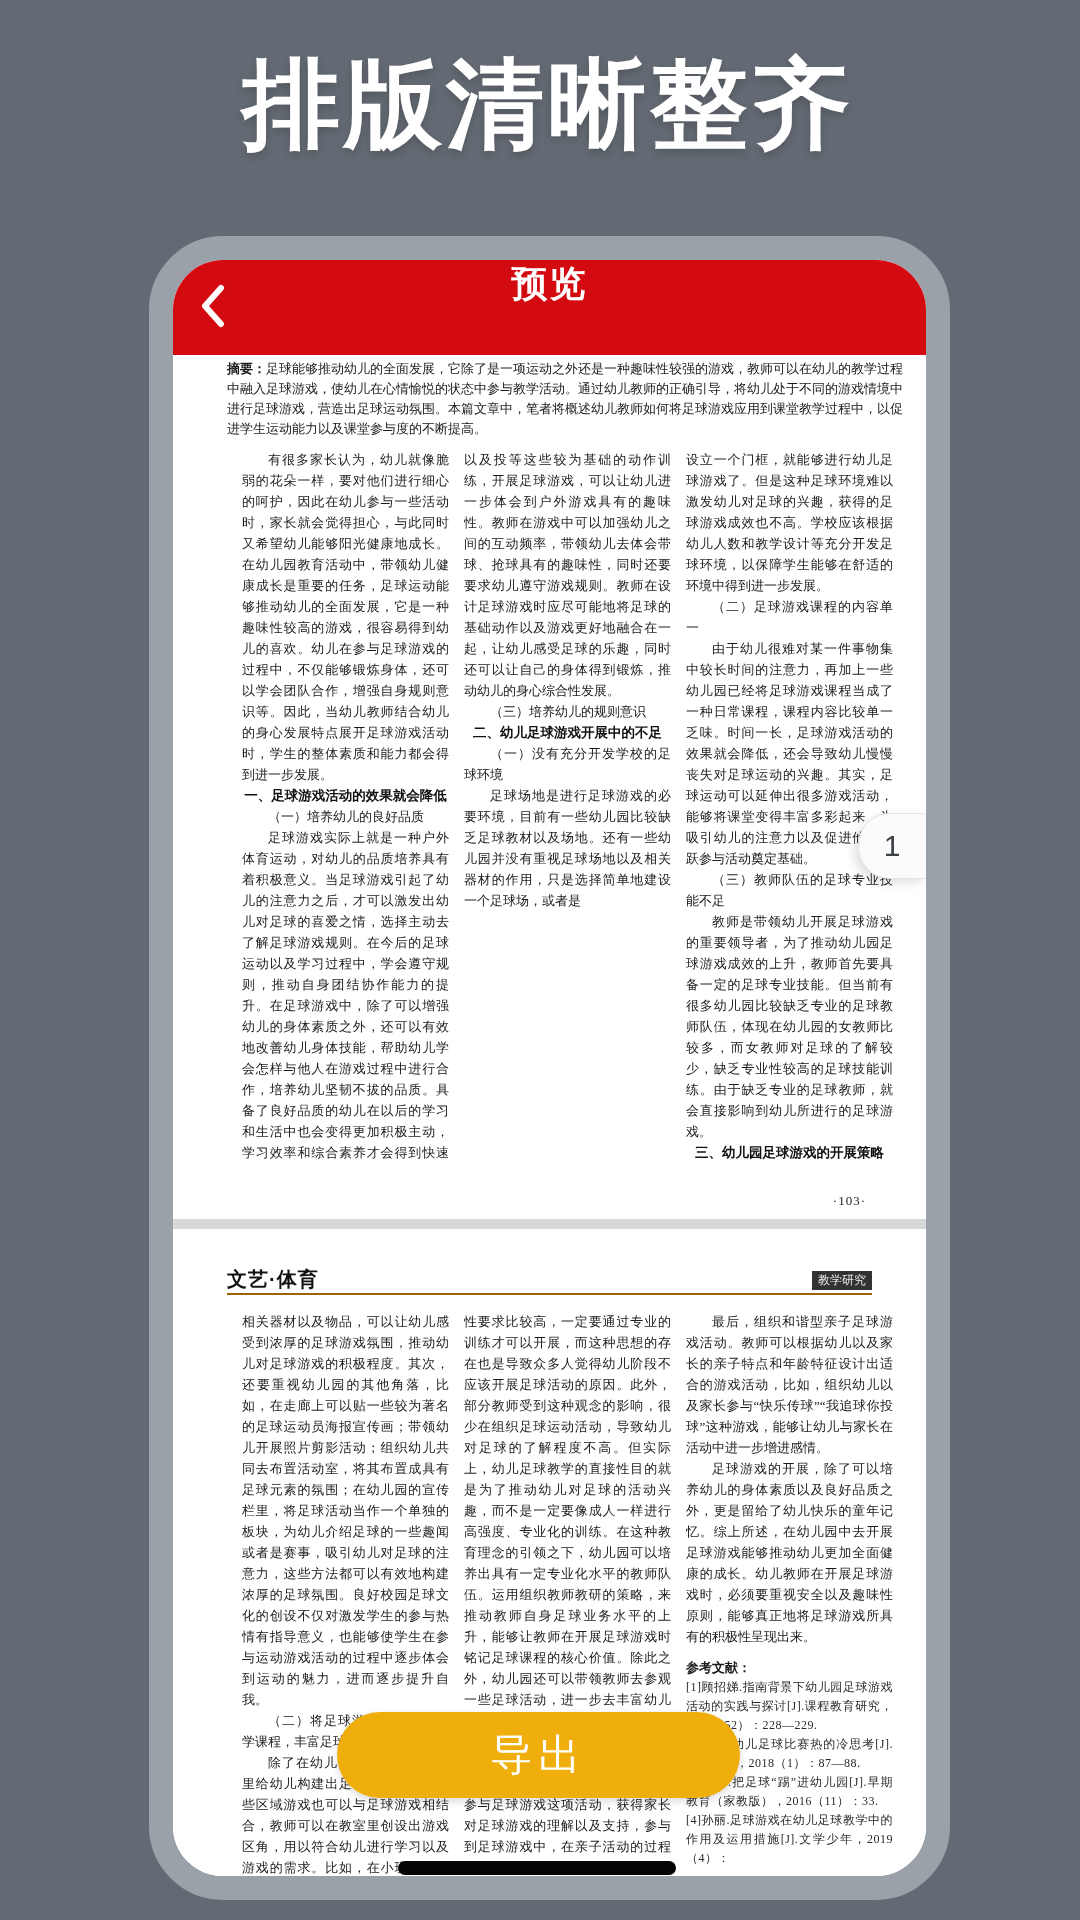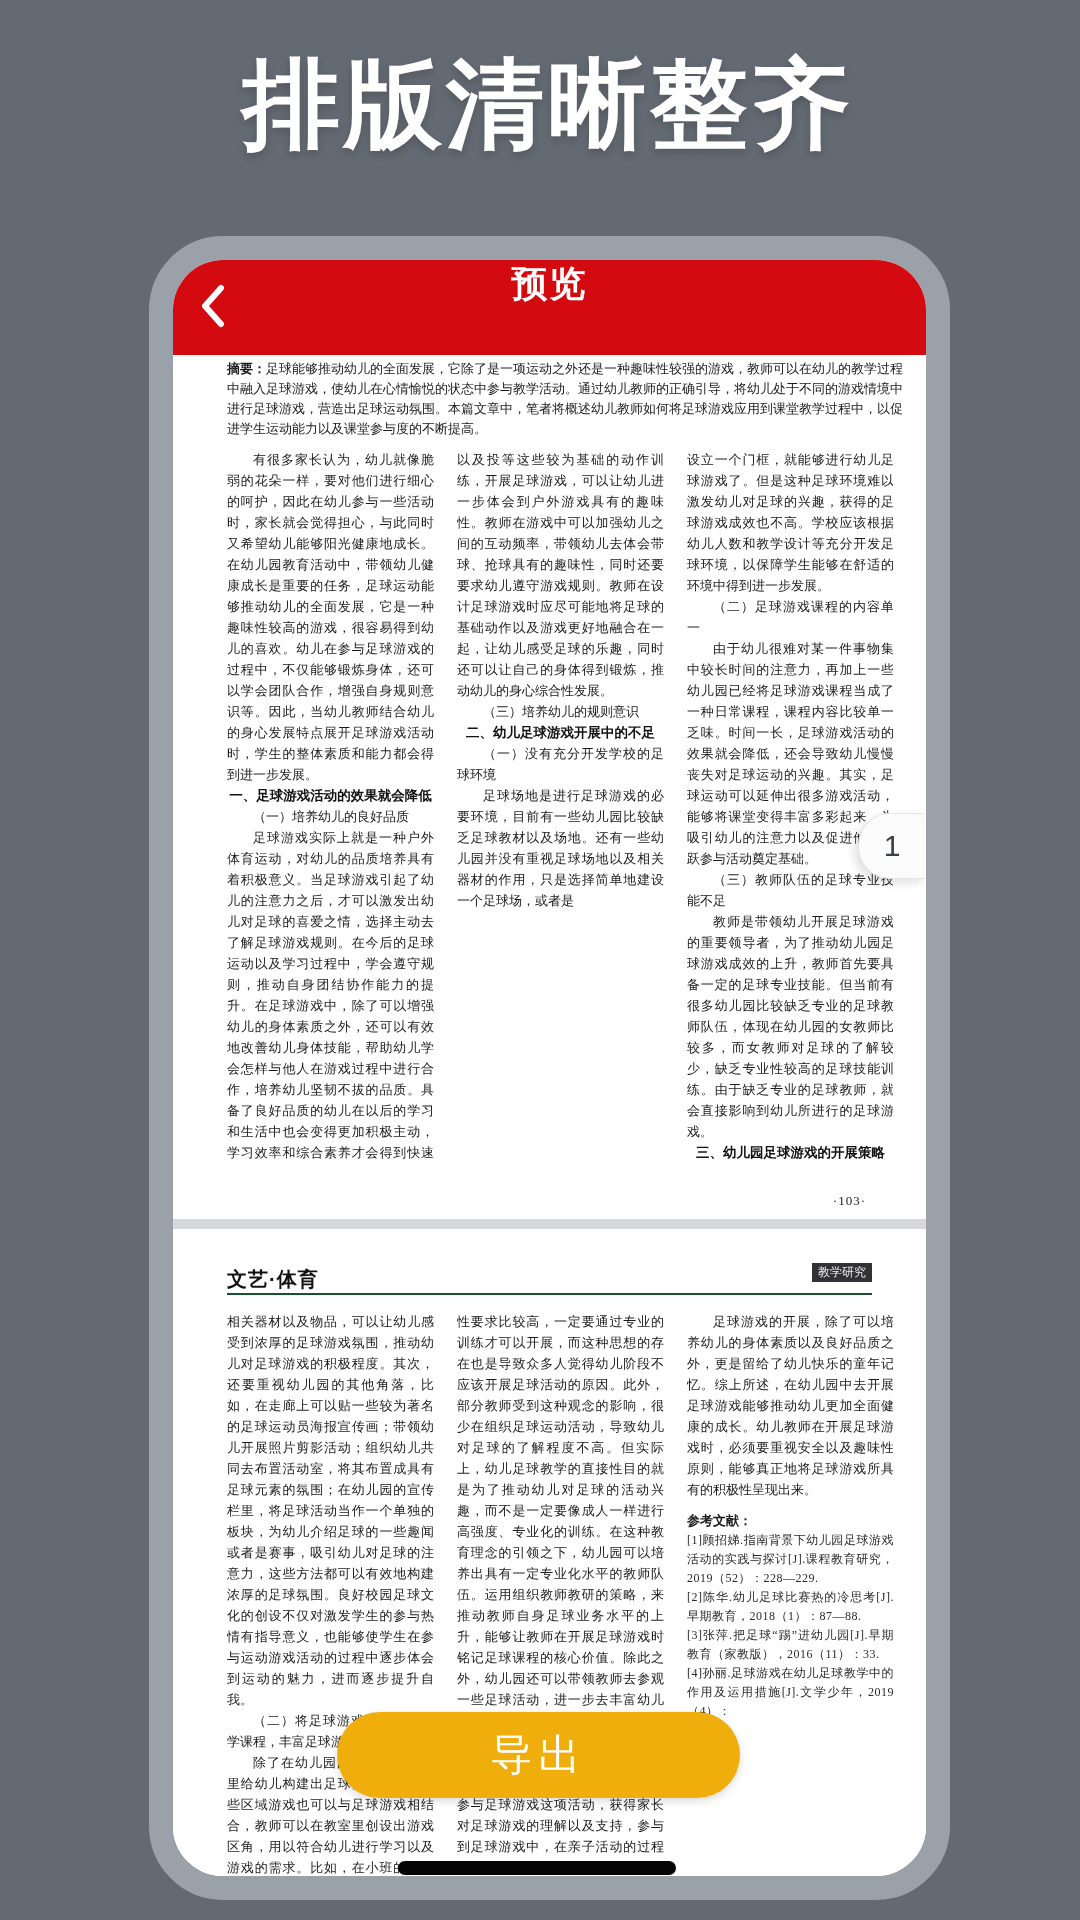--- a/index.html
+++ b/index.html
@@ -37,47 +37,47 @@
   .page1{height:864px;overflow:hidden;}
   .page-divider{height:10px;background:#D6D8DA;}
   .page2{min-height:647px;overflow:hidden;}
   .abstract{
     margin:4px 23px 10px 54px;
     font-family:"Liberation Serif","DejaVu Serif",serif;
     font-size:13px;line-height:20px;color:#1b1b1b;text-align:justify;
   }
   .abstract b{font-weight:bold;}
   .kw-line{margin-top:2px;}
-  .cols{display:flex;gap:23px;margin:8px 33px 0 54px;overflow:hidden;}
+  .cols{display:flex;gap:15px;margin:8px 33px 0 54px;overflow:hidden;justify-content:flex-end;}
   .cols.p1{height:716px;}
   .col{width:207px;flex:0 0 207px;overflow:hidden;
     font-family:"Liberation Serif","DejaVu Serif",serif;
     font-size:13px;line-height:21px;color:#1b1b1b;}
   .blk{margin:0;text-align:justify;}
   .para{text-indent:2em;}
   .cont{text-indent:0;}
   .h1{font-family:"Liberation Sans",sans-serif;font-weight:bold;text-align:center;
       text-indent:0;font-size:13.5px;color:#111;}
   .h2{text-indent:2em;}
   .refhead{font-weight:bold;text-indent:0;margin-top:10px;font-size:13px;}
   .ref{font-size:12px;line-height:19px;letter-spacing:0.5px;color:#2a2a2a;text-indent:0;text-align:justify;}
   .page-num{
     position:absolute;right:60px;bottom:10px;font-size:13px;color:#222;
     font-family:"Liberation Serif",serif;letter-spacing:1px;
   }
   .p2-header{
     position:relative;margin:36px 54px 0 54px;height:28px;
-    border-bottom:2px solid #14532d;
+    border-bottom:2px solid #a16207;
   }
   .p2-title{
     position:absolute;left:0;bottom:0;font-size:20px;font-weight:bold;color:#111;
     font-family:"Liberation Sans",sans-serif;letter-spacing:1px;
   }
   .p2-badge{
-    position:absolute;right:0;bottom:11px;background:#323234;color:#ececec;
+    position:absolute;right:0;bottom:3px;background:#323234;color:#ececec;
     font-size:12px;padding:1px 6px;font-family:"Liberation Serif",serif;
   }
   .cols.p2{margin-top:16px;}
   
   .page-pill{
     position:absolute;left:858px;top:813px;width:66px;height:64px;
     background:#FBFBFC;border:1px solid #E3E5E8;border-right:none;
     border-radius:32px 0 0 32px;
     box-shadow:-4px 4px 10px rgba(0,0,0,0.12);
     display:flex;align-items:center;justify-content:center;
@@ -159,20 +159,21 @@
         <div class="col">
             <p class="blk cont">相关器材以及物品，可以让幼儿感受到浓厚的足球游戏氛围，推动幼儿对足球游戏的积极程度。其次，还要重视幼儿园的其他角落，比如，在走廊上可以贴一些较为著名的足球运动员海报宣传画；带领幼儿开展照片剪影活动；组织幼儿共同去布置活动室，将其布置成具有足球元素的氛围；在幼儿园的宣传栏里，将足球活动当作一个单独的板块，为幼儿介绍足球的一些趣闻或者是赛事，吸引幼儿对足球的注意力，这些方法都可以有效地构建浓厚的足球氛围。良好校园足球文化的创设不仅对激发学生的参与热情有指导意义，也能够使学生在参与运动游戏活动的过程中逐步体会到运动的魅力，进而逐步提升自我。</p>
             <p class="blk h2">（二）将足球游戏融入幼儿教学课程，丰富足球游戏的内涵</p>
             <p class="blk para">除了在幼儿园的角落以及教室里给幼儿构建出足球氛围之外，一些区域游戏也可以与足球游戏相结合，教师可以在教室里创设出游戏区角，用以符合幼儿进行学习以及游戏的需求。比如，在小班的活动区可以投放“大家一起串足球珠”，在算术区投放“足球连连看”；中班就可以在活动区创设“大家一起踢足球盒子”；园区就可以创设一些有关足球的特色活动。</p>
           </div>
         <div class="col">
             <p class="blk cont">性要求比较高，一定要通过专业的训练才可以开展，而这种思想的存在也是导致众多人觉得幼儿阶段不应该开展足球活动的原因。此外，部分教师受到这种观念的影响，很少在组织足球运动活动，导致幼儿对足球的了解程度不高。但实际上，幼儿足球教学的直接性目的就是为了推动幼儿对足球的活动兴趣，而不是一定要像成人一样进行高强度、专业化的训练。在这种教育理念的引领之下，幼儿园可以培养出具有一定专业化水平的教师队伍。运用组织教师教研的策略，来推动教师自身足球业务水平的上升，能够让教师在开展足球游戏时铭记足球课程的核心价值。除此之外，幼儿园还可以带领教师去参观一些足球活动，进一步去丰富幼儿教师在足球方面的经验，让教师在开展出游戏时将趣味性教育更好地融合在一起。</p>
             <p class="blk para">幼儿园还可以组织幼儿和家长参与足球游戏这项活动，获得家长对足球游戏的理解以及支持，参与到足球游戏中，在亲子活动的过程中来感受足球运动所具有的魅力，推动幼儿足球水平的提升。</p>
           </div>
         <div class="col">
+            <p class="blk para">最后，组织和谐型亲子足球游戏活动。教师可以根据幼儿以及家长的亲子特点和年龄特征设计出适合的游戏活动，比如，组织幼儿以及家长参与“快乐传球”“我追球你投球”这种游戏，能够让幼儿与家长在活动中进一步增进感情。</p>
             <p class="blk para">足球游戏的开展，除了可以培养幼儿的身体素质以及良好品质之外，更是留给了幼儿快乐的童年记忆。综上所述，在幼儿园中去开展足球游戏能够推动幼儿更加全面健康的成长。幼儿教师在开展足球游戏时，必须要重视安全以及趣味性原则，能够真正地将足球游戏所具有的积极性呈现出来。</p>
             <p class="blk refhead">参考文献：</p>
             <p class="blk ref">[1]顾招娣.指南背景下幼儿园足球游戏活动的实践与探讨[J].课程教育研究，2019（52）：228—229.</p>
             <p class="blk ref">[2]陈华.幼儿足球比赛热的冷思考[J].早期教育，2018（1）：87—88.</p>
             <p class="blk ref">[3]张萍.把足球“踢”进幼儿园[J].早期教育（家教版），2016（11）：33.</p>
             <p class="blk ref">[4]孙丽.足球游戏在幼儿足球教学中的作用及运用措施[J].文学少年，2019（4）：</p>
           </div>
       </div>
     </div>
   </div>

